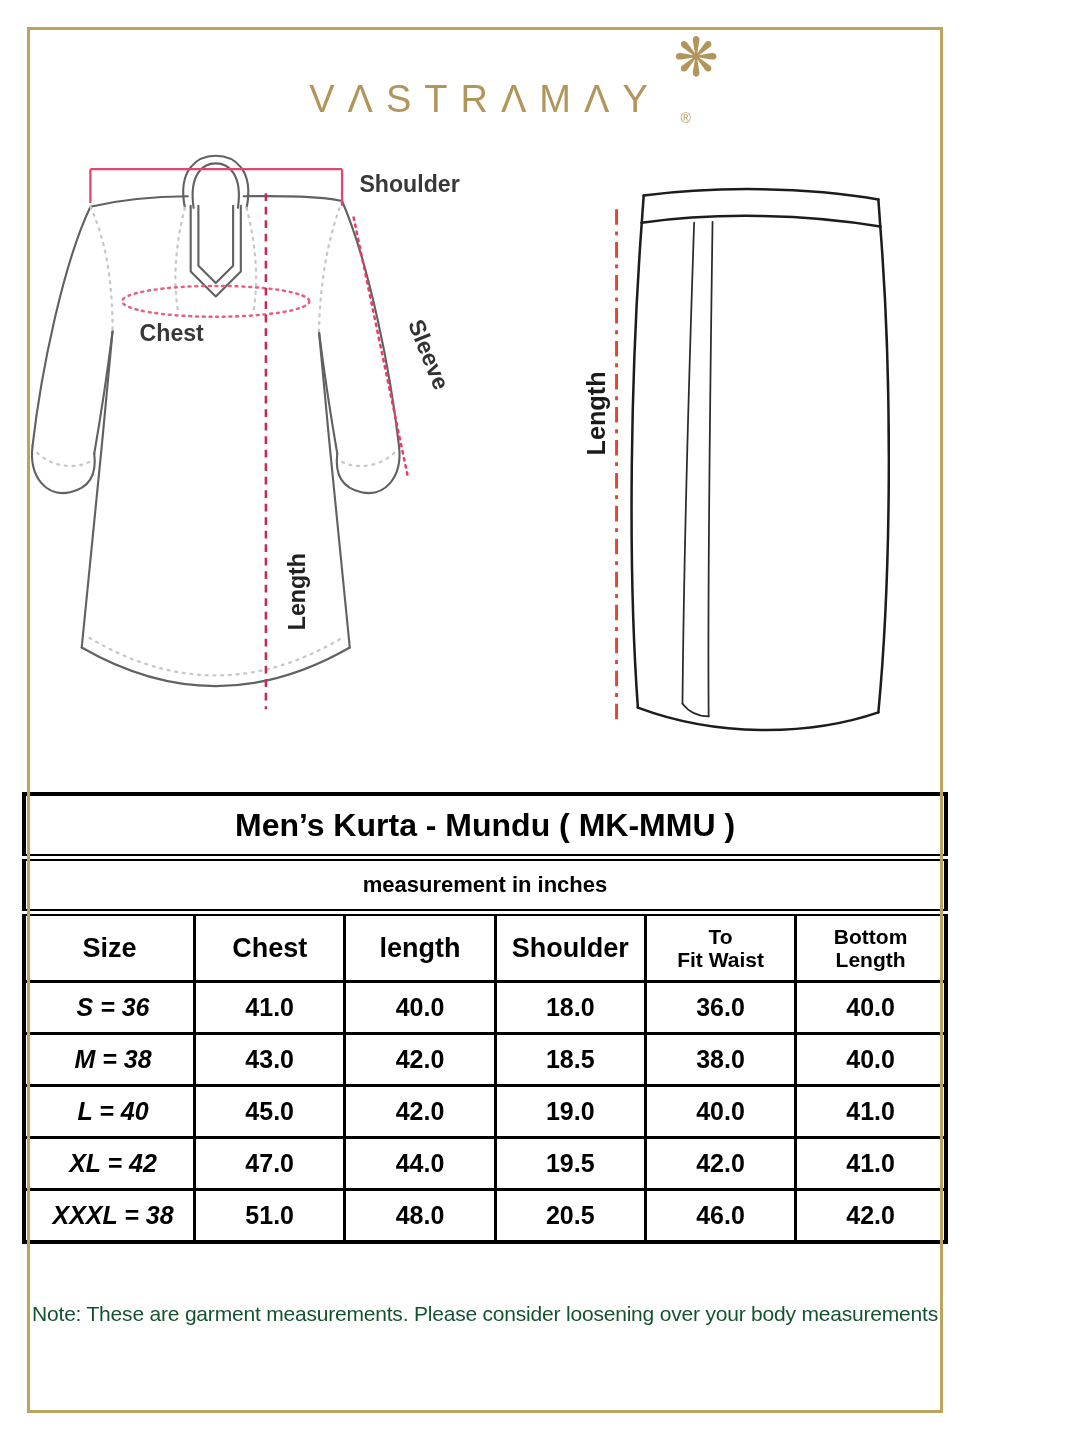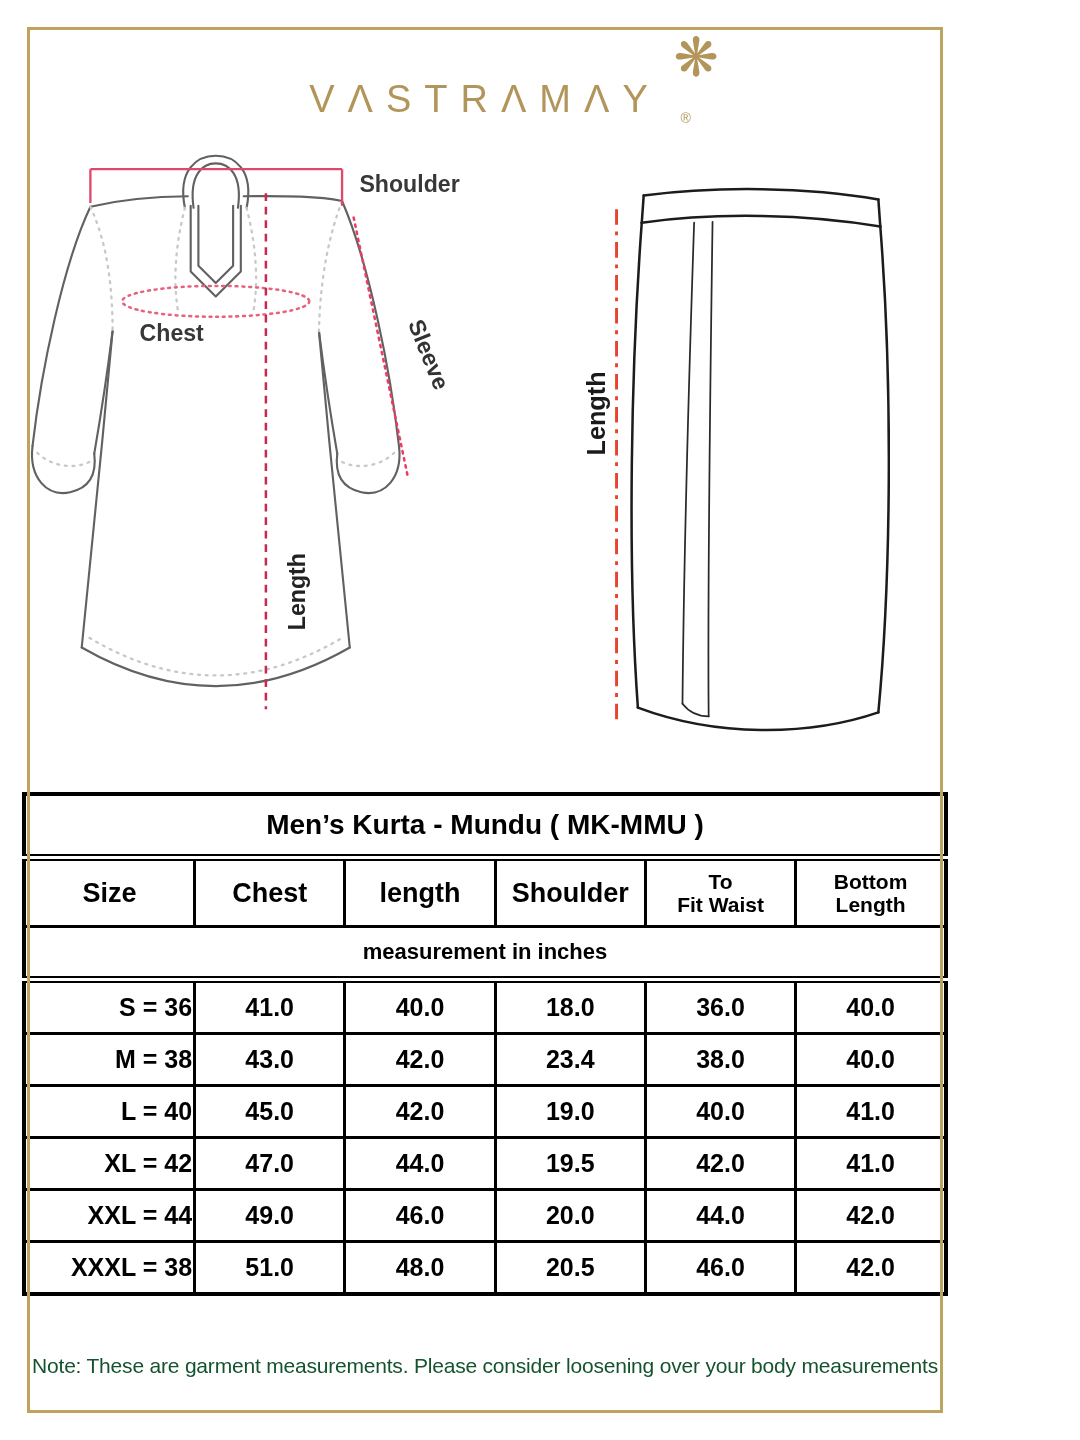--- a/index.html
+++ b/index.html
@@ -20,30 +20,30 @@
   .diagrams{display:flex;justify-content:center;align-items:flex-start;
             margin-top:30px;transform:translateX(-30px);}
   .kurta-svg{width:540px;height:auto;display:block;}
   .mundu-svg{width:320px;height:auto;display:block;margin-top:34px;margin-left:10px;}
   .diag-label{font-family:"Liberation Sans",sans-serif;font-weight:bold;}
 
   
   table.size-chart{width:926px;margin:38px auto 0;border-collapse:collapse;
                    border:4px solid #000;color:#000;}
   table.size-chart td,table.size-chart th{border:3px solid #000;}
-  .t-title{font-size:28px;font-weight:bold;text-align:center;height:56px;
+  .t-title{font-size:32px;font-weight:bold;text-align:center;height:56px;
            border-bottom:7px double #000 !important;}
   .t-sub{font-size:22px;font-weight:bold;text-align:center;height:46px;
          border-bottom:7px double #000 !important;}
   th.col-h{font-size:27px;font-weight:bold;text-align:center;height:62px;
            border-bottom:6px double #000;}
   th.col-h.small{font-size:21px;line-height:1.1;}
   th.col-h .l{display:block;}
   td.val{font-size:25px;font-weight:bold;text-align:center;height:47px;}
-  td.val.size-col{text-align:right;padding-left:8px;}
+  td.val.size-col{text-align:center;padding-left:8px;font-style:italic;}
 
   
   .note{margin-top:52px;text-align:center;font-size:21px;line-height:1.7;
         color:#14532d;letter-spacing:-0.2px;}
 </style>
 </head>
 <body>
 
 <div class="page">
   <div class="frame"></div>
@@ -124,20 +124,23 @@
         <col style="width:16.3%">
       <col style="width:16.3%">
         <col style="width:16.3%">
         <col style="width:16.3%">
     </colgroup>
     <tbody>
       <tr>
         <td class="t-title" colspan="6">Men’s Kurta - Mundu ( MK-MMU )</td>
       </tr>
       <tr>
+        <td class="t-sub" colspan="6">measurement in inches</td>
+      </tr>
+      <tr>
         <th class="col-h">
             <span class="l">Size</span>
           </th>
         <th class="col-h">
             <span class="l">Chest</span>
           </th>
         <th class="col-h">
             <span class="l">length</span>
           </th>
         <th class="col-h">
@@ -146,61 +149,50 @@
         <th class="col-h small">
             <span class="l">To</span>
             <span class="l">Fit Waist</span>
           </th>
         <th class="col-h small">
             <span class="l">Bottom</span>
             <span class="l">Length</span>
           </th>
       </tr>
       <tr>
-        <td class="t-sub" colspan="6">measurement in inches</td>
-      </tr>
-      <tr>
         <td class="val size-col">S = 36</td>
         <td class="val">41.0</td>
         <td class="val">40.0</td>
         <td class="val">18.0</td>
         <td class="val">36.0</td>
         <td class="val">40.0</td>
       </tr>
       <tr>
         <td class="val size-col">M = 38</td>
         <td class="val">43.0</td>
         <td class="val">42.0</td>
-        <td class="val">23.4</td>
+        <td class="val">18.5</td>
         <td class="val">38.0</td>
         <td class="val">40.0</td>
       </tr>
       <tr>
         <td class="val size-col">L = 40</td>
         <td class="val">45.0</td>
         <td class="val">42.0</td>
         <td class="val">19.0</td>
         <td class="val">40.0</td>
         <td class="val">41.0</td>
       </tr>
       <tr>
         <td class="val size-col">XL = 42</td>
         <td class="val">47.0</td>
         <td class="val">44.0</td>
         <td class="val">19.5</td>
         <td class="val">42.0</td>
         <td class="val">41.0</td>
-      </tr>
-      <tr>
-        <td class="val size-col">XXL = 44</td>
-        <td class="val">49.0</td>
-        <td class="val">46.0</td>
-        <td class="val">20.0</td>
-        <td class="val">44.0</td>
-        <td class="val">42.0</td>
       </tr>
       <tr>
         <td class="val size-col">XXXL = 38</td>
         <td class="val">51.0</td>
         <td class="val">48.0</td>
         <td class="val">20.5</td>
         <td class="val">46.0</td>
         <td class="val">42.0</td>
       </tr>
     </tbody>

